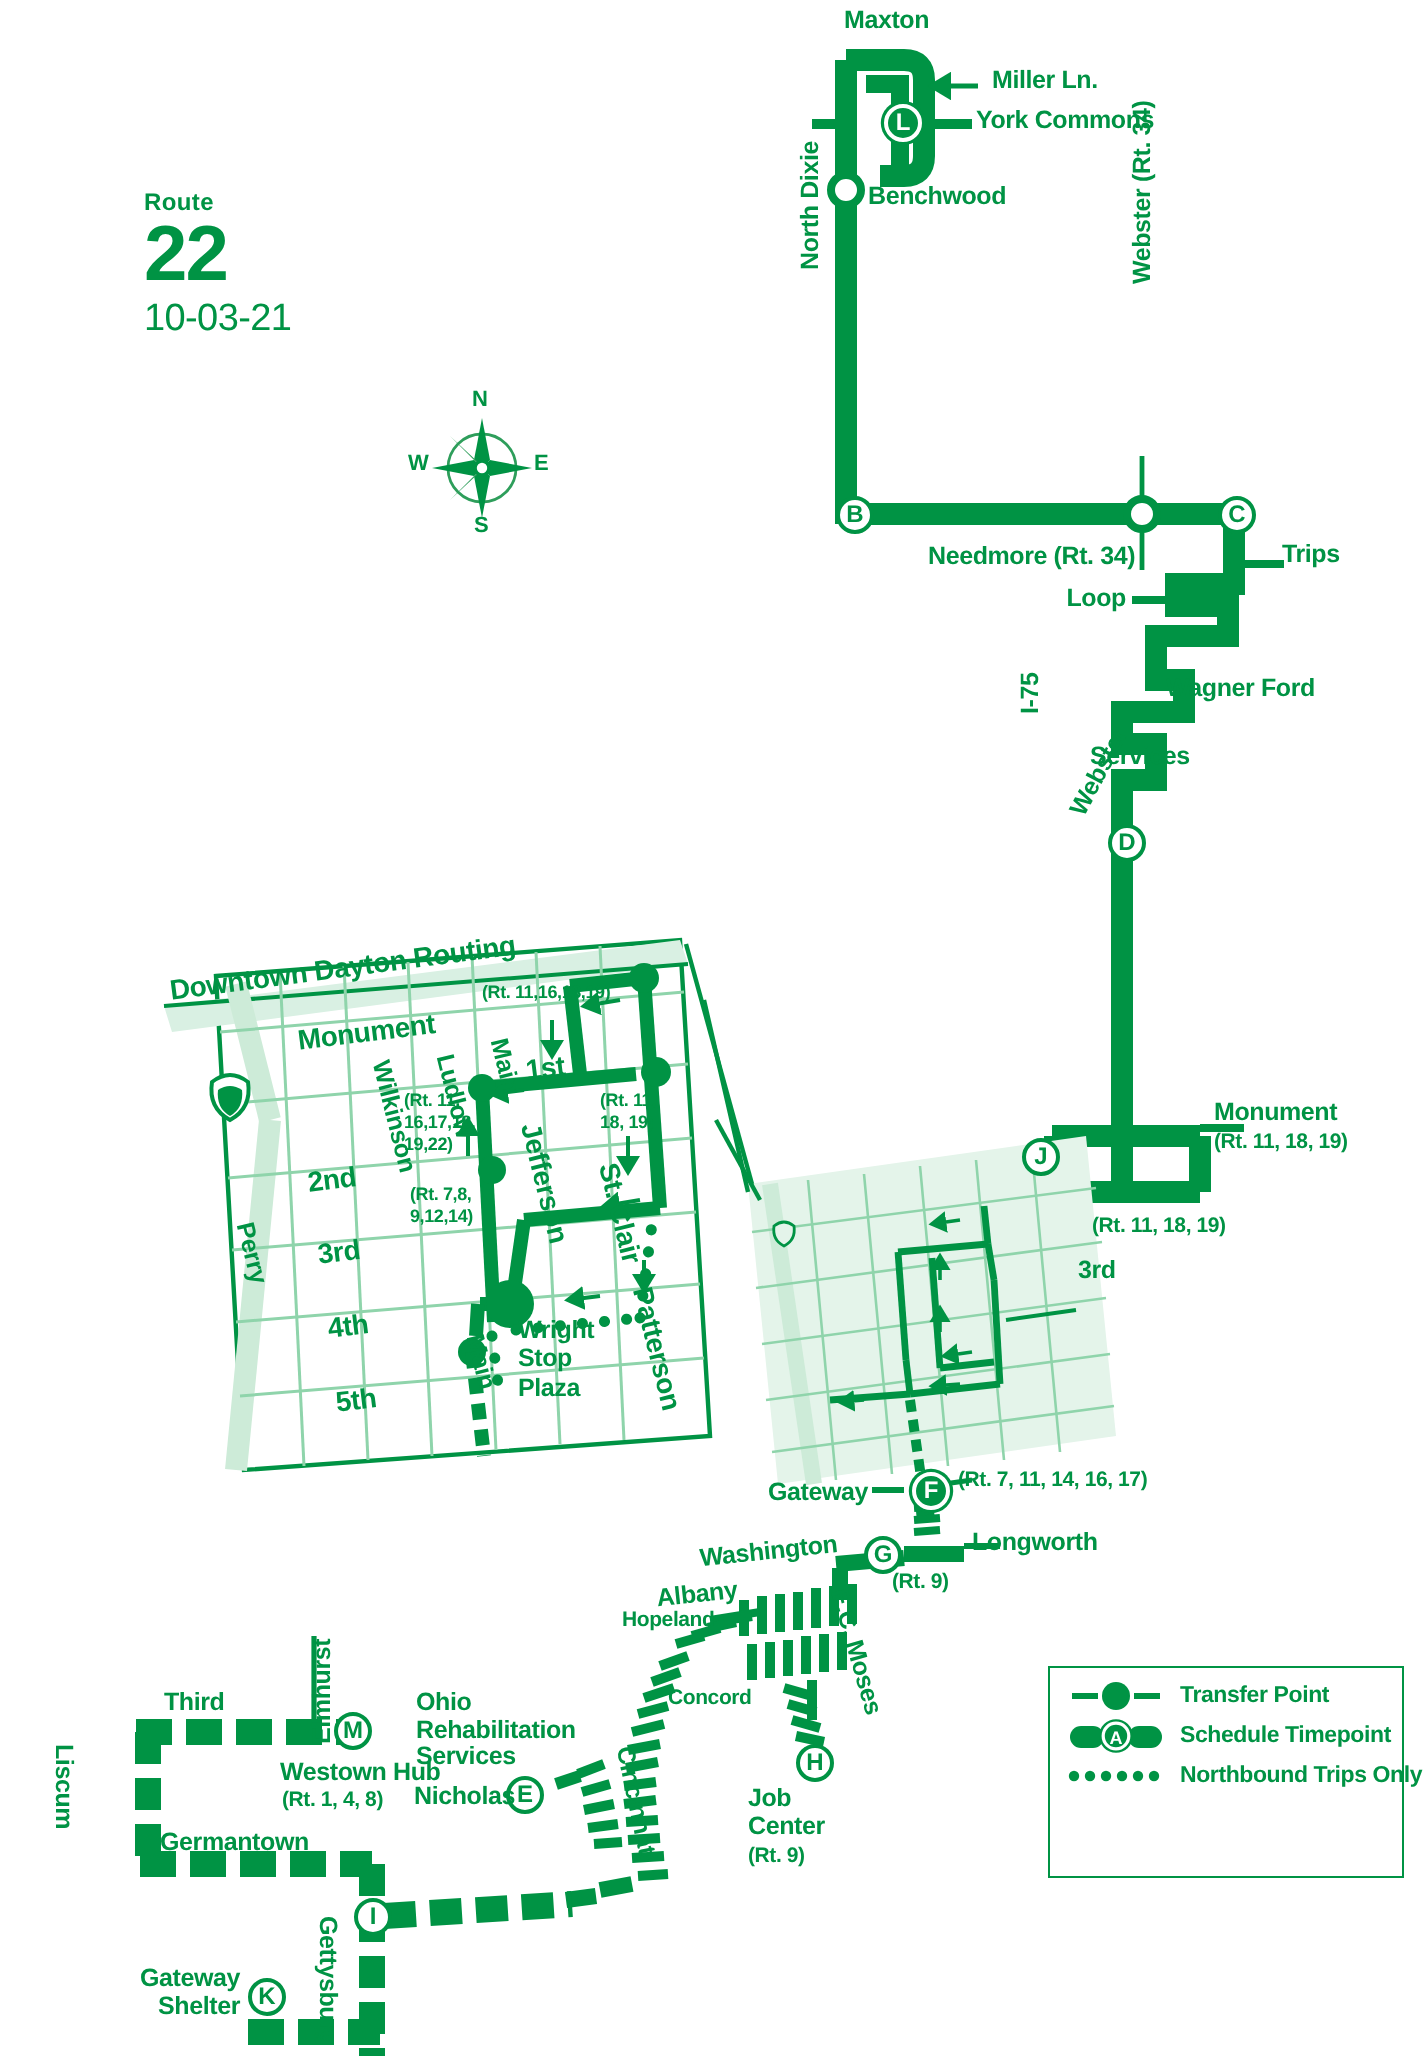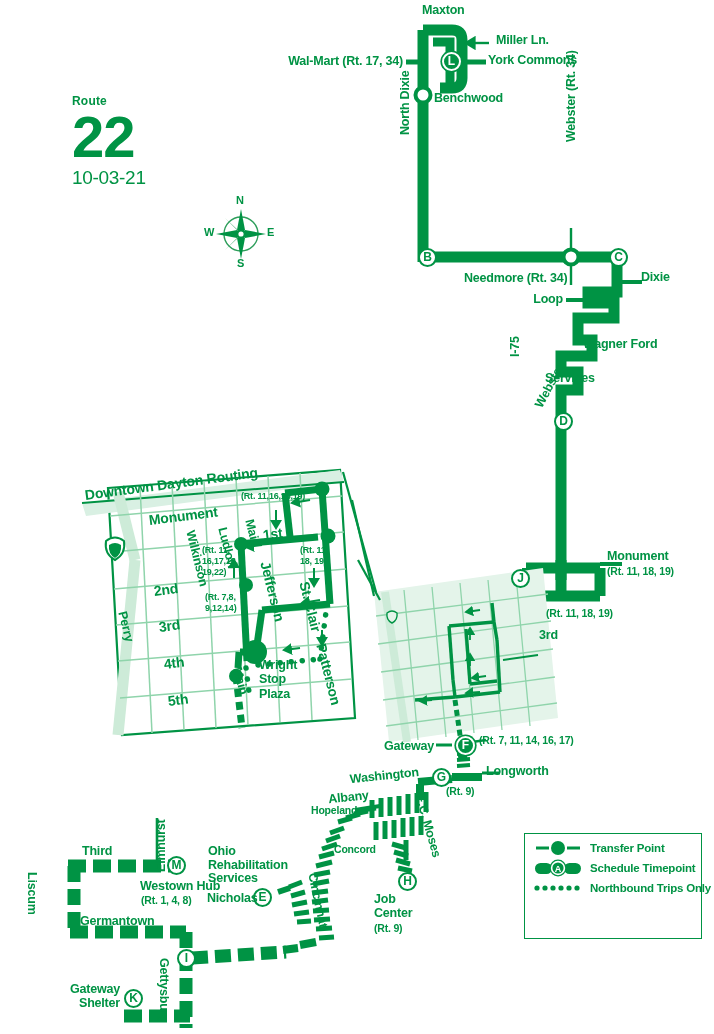--- a/index.html
+++ b/index.html
@@ -23,21 +23,21 @@
     height: 1034px;
   }
 
   
   .route-header { position: absolute; left: 72px; top: 95px; }
   .route-word {
     font-size: 12px; font-weight: bold; color: #009344;
     letter-spacing: 0.2px; line-height: 1;
   }
   .route-num {
-    font-size: 58px; font-weight: bold; color: #009344;
+    font-size: 39px; font-weight: bold; color: #009344;
     line-height: 0.95; letter-spacing: -1px; margin-top: 2px;
   }
   .route-date {
     font-size: 19px; color: #009344; line-height: 1;
     margin-top: 4px; letter-spacing: -0.3px;
   }
 
   
   .lbl {
     position: absolute;
@@ -450,26 +450,25 @@
   <div class="tp hollow" style="left:432px; top:768px;">G</div>
   <div class="tp hollow" style="left:398px; top:872px;">H</div>
   <div class="tp hollow" style="left:253px; top:888px;">E</div>
   <div class="tp hollow" style="left:167px; top:856px;">M</div>
   <div class="tp hollow" style="left:177px; top:949px;">I</div>
   <div class="tp hollow" style="left:124px; top:989px;">K</div>
 
   <div class="lbl" style="left:422px; top:4px;">Maxton</div>
   <div class="lbl" style="left:496px; top:34px;">Miller Ln.</div>
   <div class="lbl" style="left:488px; top:54px;">York Commons</div>
-  <div class="lbl r" style="left:183px; top:55px; width:220px;">Wal-Mart (Rt. 17, 34)</div>
   <div class="lbl" style="left:434px; top:92px;">Benchwood</div>
   <div class="lbl" style="left:399px; top:135px; transform:rotate(-90deg); transform-origin:left top;">North Dixie</div>
   <div class="lbl" style="left:565px; top:142px; transform:rotate(-90deg); transform-origin:left top;">Webster (Rt. 34)</div>
   <div class="lbl" style="left:420px; top:272px;margin-left:44px;">Needmore (Rt. 34)</div>
-  <div class="lbl" style="left:641px; top:271px;">Dixie</div>
+  <div class="lbl" style="left:641px; top:271px;">Trips</div>
   <div class="lbl r" style="left:508px; top:293px; width:55px;">Loop</div>
   <div class="lbl" style="left:583px; top:338px;">Wagner Ford</div>
   <div class="lbl" style="left:509px; top:357px; transform:rotate(-90deg); transform-origin:left top;">I-75</div>
   <div class="lbl" style="left:545px; top:372px;">Services</div>
   <div class="lbl" style="left:533px; top:404px; transform:rotate(-62deg); transform-origin:left top;">Webster</div>
 
   <div class="lbl" style="left:607px; top:550px;">Monument</div>
   <div class="lbl sm" style="left:607px; top:566px;">(Rt. 11, 18, 19)</div>
   <div class="lbl sm" style="left:546px; top:608px;">(Rt. 11, 18, 19)</div>
   <div class="lbl" style="left:539px; top:629px;">3rd</div>

